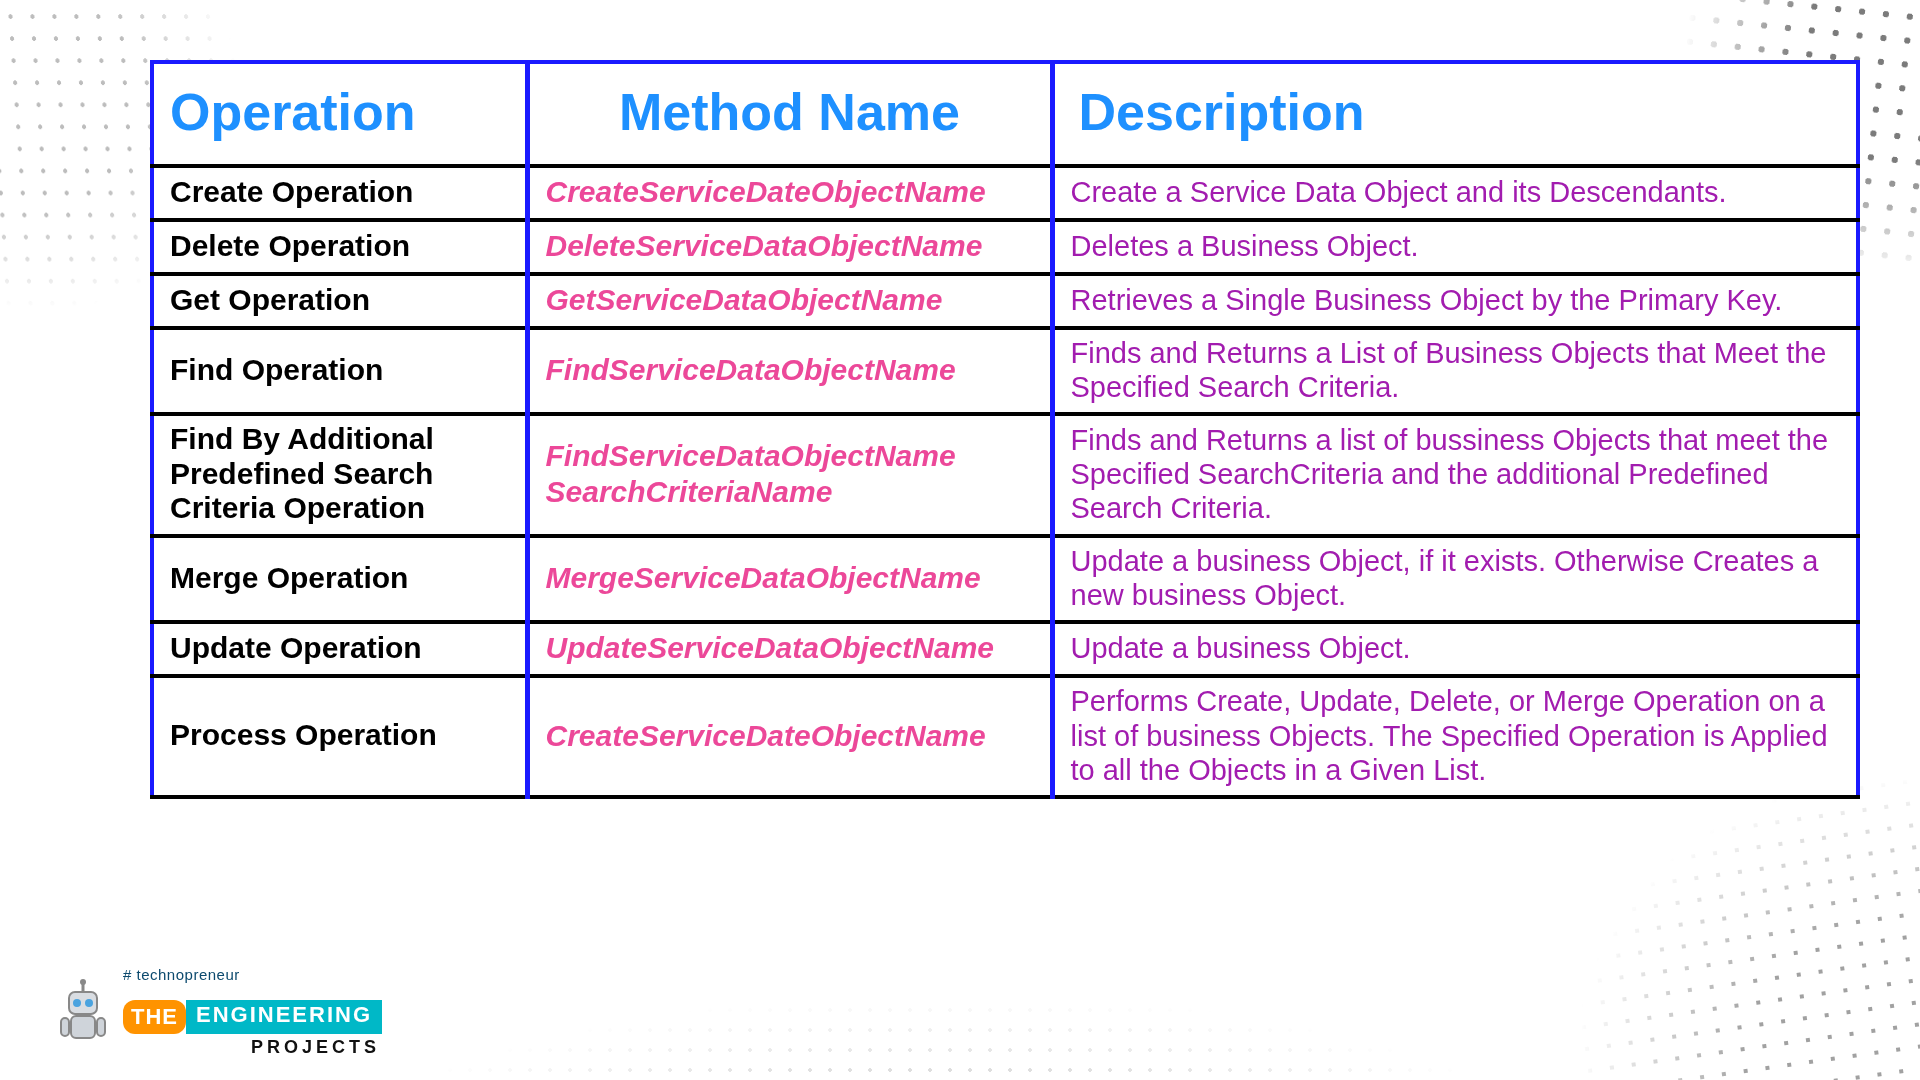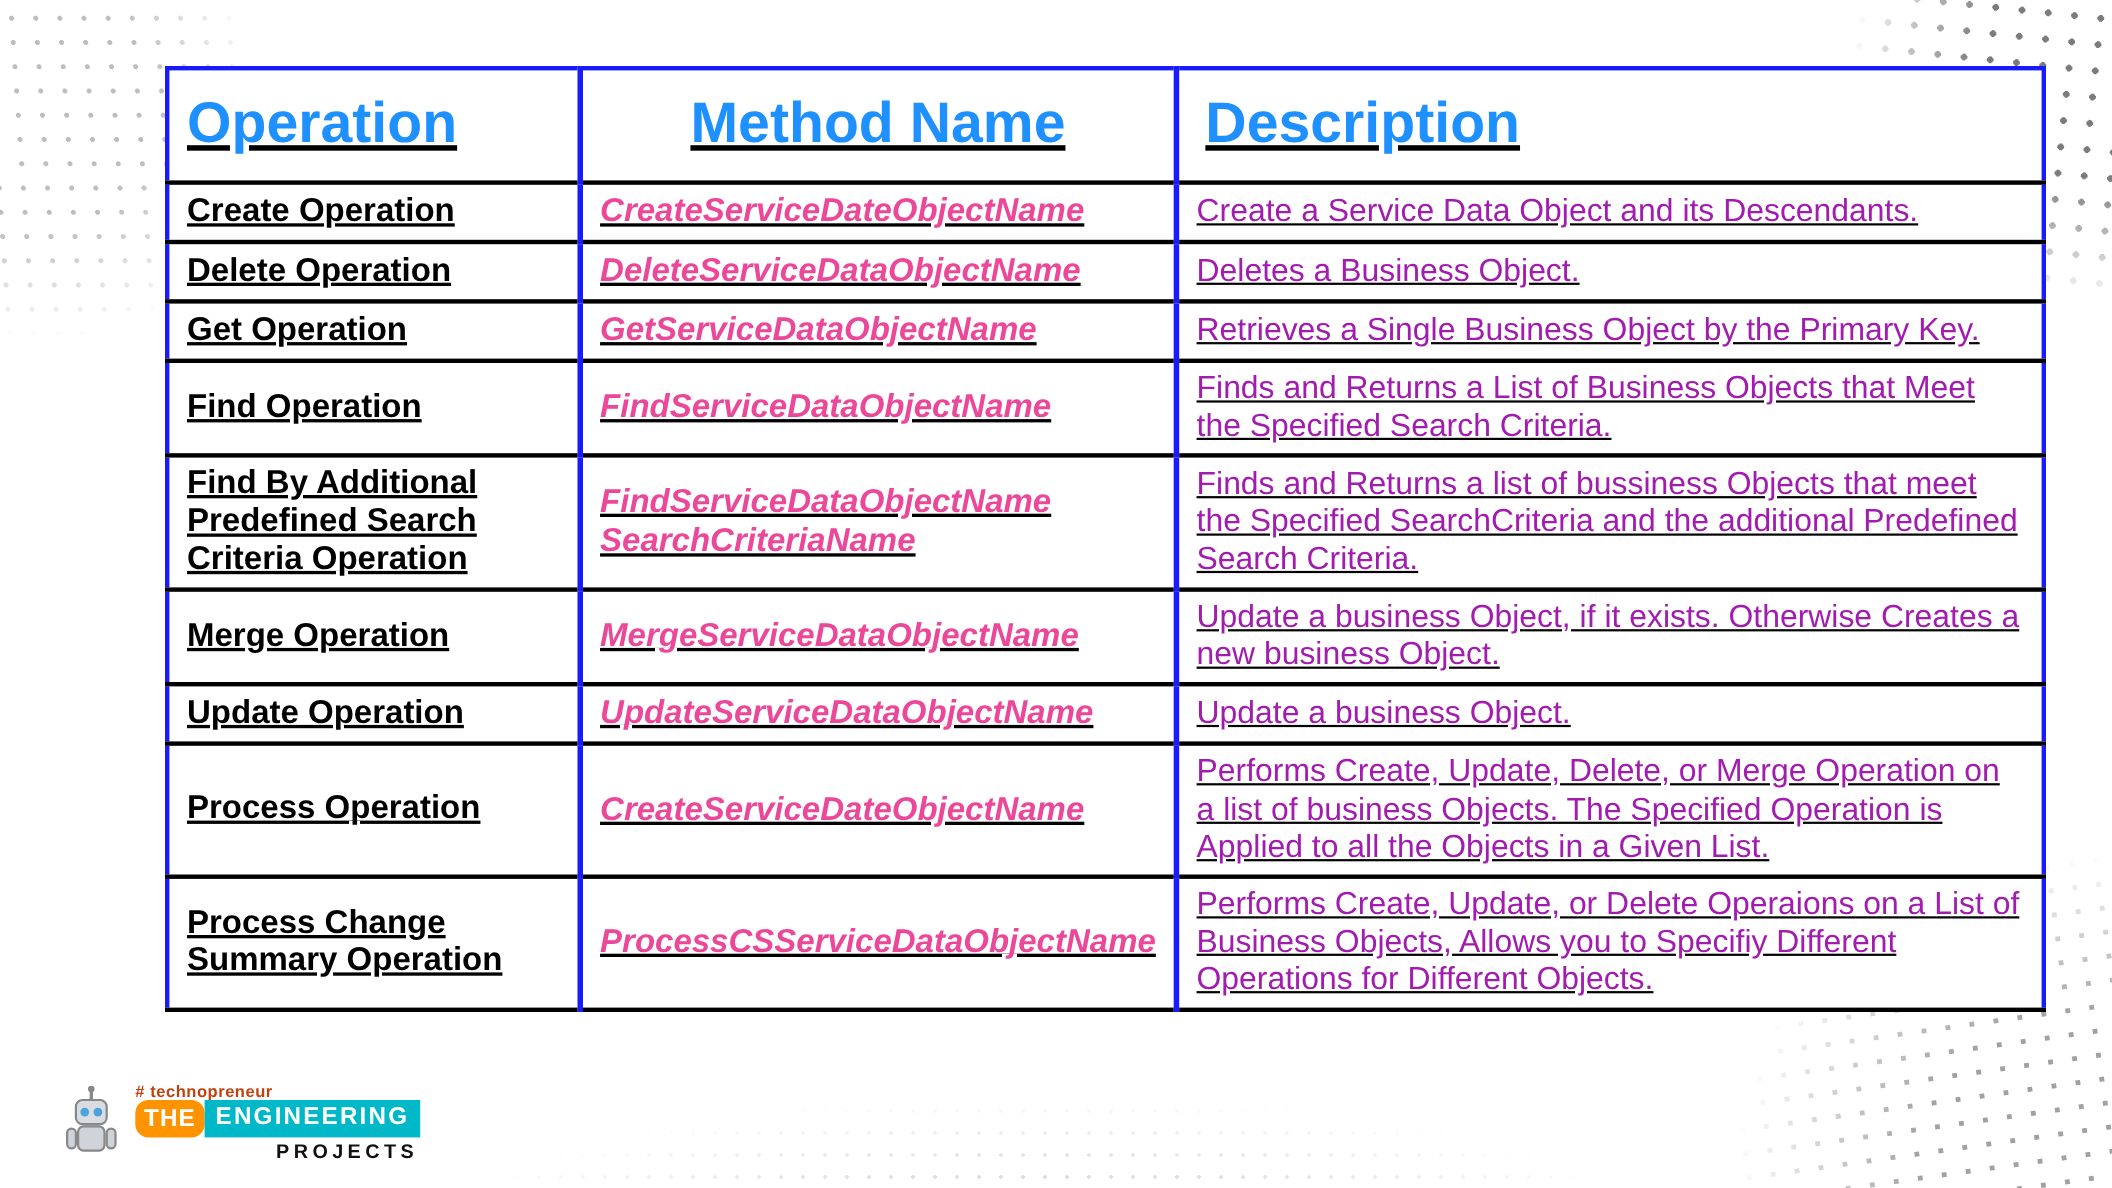--- a/index.html
+++ b/index.html
@@ -44,21 +44,20 @@
     background-size: 20px 20px;
     opacity: .45;
     -webkit-mask-image: radial-gradient(ellipse 65% 70% at 50% 100%, #000 30%, transparent 78%);
     mask-image: radial-gradient(ellipse 65% 70% at 50% 100%, #000 30%, transparent 78%);
   }
 
   
   .table-wrap {
     position: absolute; left: 150px; top: 60px; width: 1710px;
     z-index: 5;
-    text-decoration: underline;
   }
   table.ops {
     border-collapse: collapse; width: 100%; background: #fff;
     border: 4px solid #1a1aff;
   }
   table.ops col.c1 { width: 375px; }
   table.ops col.c2 { width: 525px; }
   table.ops col.c3 { width: auto; }
 
   table.ops th, table.ops td {
@@ -90,21 +89,21 @@
   
   .footer {
     position: absolute; left: 55px; bottom: 24px; z-index: 6;
     display: flex; align-items: center; gap: 12px;
   }
   .robot {
     width: 56px; height: 72px; position: relative;
   }
   .robot svg { width: 100%; height: 100%; }
   .brand { display: flex; flex-direction: column; line-height: 1; }
-  .hashline { font-size: 15px; font-weight: 700; color: #c2410c; letter-spacing: .5px; margin-bottom: 0; }
+  .hashline { font-size: 15px; font-weight: 400; color: #0c4a6e; letter-spacing: .5px; margin-bottom: 18px; }
   .brand-row { display: flex; }
   .the-box { background: #ff9300; color: #fff; font-weight: 900; font-size: 22px; padding: 6px 8px; letter-spacing: 1px; border-radius: 12px; }
   .eng-box { background: #00b8c7; color: #fff; font-weight: 900; font-size: 22px; padding: 4px 10px; letter-spacing: 2px; }
   .projects { font-size: 18px; font-weight: 900; letter-spacing: 4px; color: #111; align-self: flex-end; margin-top: 4px; margin-right: 2px; }
 </style>
 </head>
 <body>
 
 <div class="dots-layer">
   <div class="dots-tl"></div>
@@ -161,25 +160,20 @@
         <tr>
           <td class="op">Update Operation</td>
           <td class="meth">UpdateServiceDataObjectName</td>
           <td class="desc">Update a business Object.</td>
         </tr>
         <tr>
           <td class="op">Process Operation</td>
           <td class="meth">CreateServiceDateObjectName</td>
           <td class="desc">Performs Create, Update, Delete, or Merge Operation on a list of business Objects. The Specified Operation is Applied to all the Objects in a Given List.</td>
         </tr>
-        <tr>
-          <td class="op">Process Change Summary Operation</td>
-          <td class="meth">ProcessCSServiceDataObjectName</td>
-          <td class="desc">Performs Create, Update, or Delete Operaions on a List of Business Objects, Allows you to Specifiy Different Operations for Different Objects.</td>
-        </tr>
       </tbody>
   </table>
 </div>
 
 <div class="footer">
   <div class="robot">
     <svg viewBox="0 0 56 72">
       <circle cx="28" cy="6" r="3" fill="#888"></circle>
       <rect x="26.5" y="8" width="3" height="8" fill="#888"></rect>
       <rect x="14" y="16" width="28" height="22" rx="6" fill="#d9dde2" stroke="#888" stroke-width="2"></rect>

